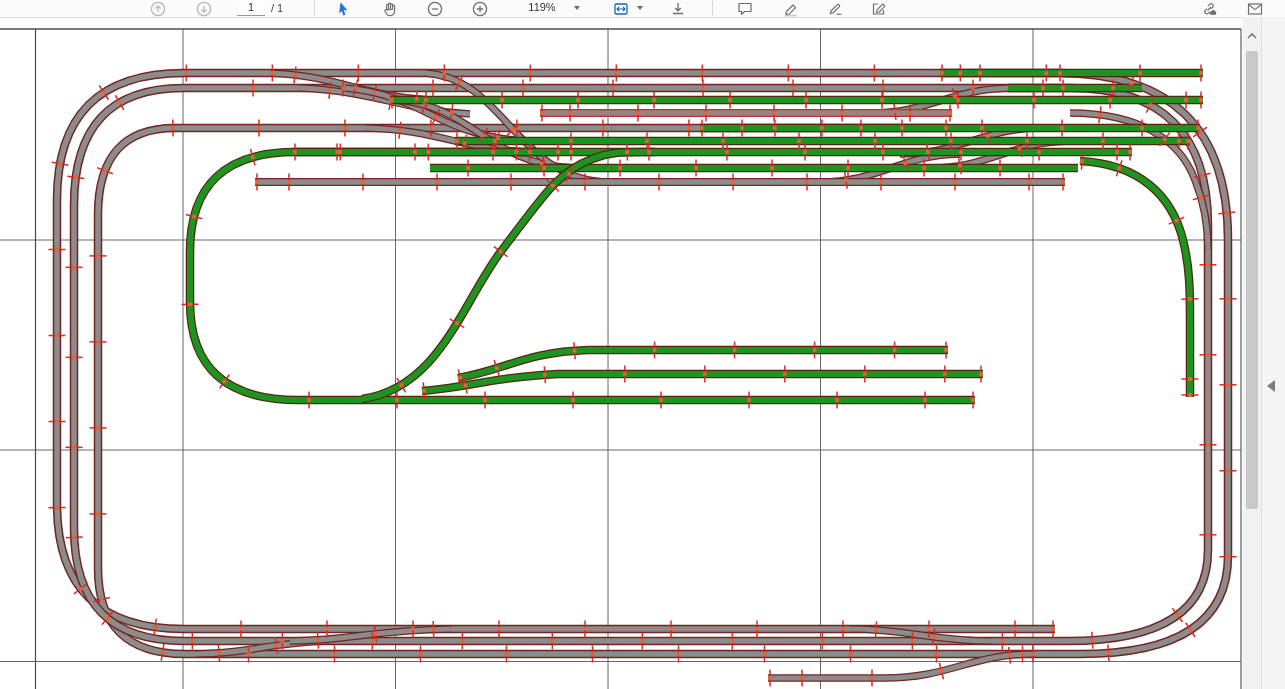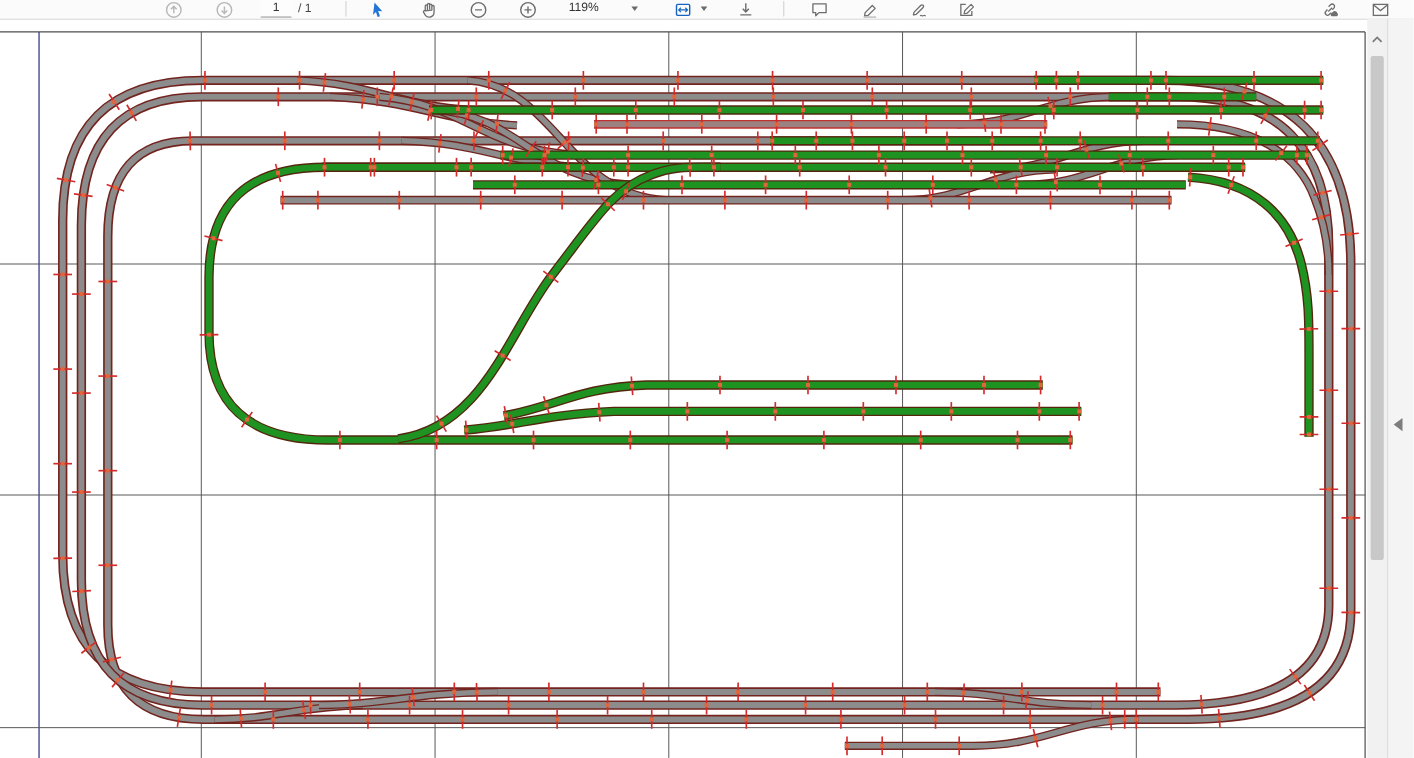--- a/index.html
+++ b/index.html
@@ -10,21 +10,21 @@
   #toolbar{position:absolute;left:0;top:0;width:1285px;height:17px;
     background:#fbfbfb;border-bottom:1px solid #dadada;z-index:5;}
   .ticon{position:absolute;top:1px;width:16px;height:16px;cursor:default;}
   .ticon svg{display:block;}
   .tsep{position:absolute;top:1px;width:1px;height:14px;background:#d2d2d2;}
   #page-box{position:absolute;left:237px;top:0px;width:28px;height:15px;
     border-bottom:1px solid #9a9a9a;font-size:11px;color:#333;text-align:center;
     line-height:15px;background:#fdfdfd;}
   #page-total{position:absolute;left:271px;top:1px;font-size:11px;color:#444;line-height:15px;}
   #zoom-box{position:absolute;left:517px;top:0px;width:50px;height:15px;font-size:11px;
-    color:#333;line-height:15px;}
+    color:#333;text-align:center;line-height:15px;}
   .caret{position:absolute;top:6px;width:0;height:0;border-left:3.5px solid transparent;
     border-right:3.5px solid transparent;border-top:4px solid #6a6a6a;}
 
   
   #canvas{position:absolute;left:0;top:0;width:1285px;height:689px;z-index:1;}
 
   
   #vscroll{position:absolute;left:1243px;top:17px;width:18px;height:672px;
     background:#f1f1f1;z-index:6;}
   #vscroll-up{position:absolute;left:2px;top:12px;width:14px;height:14px;}

